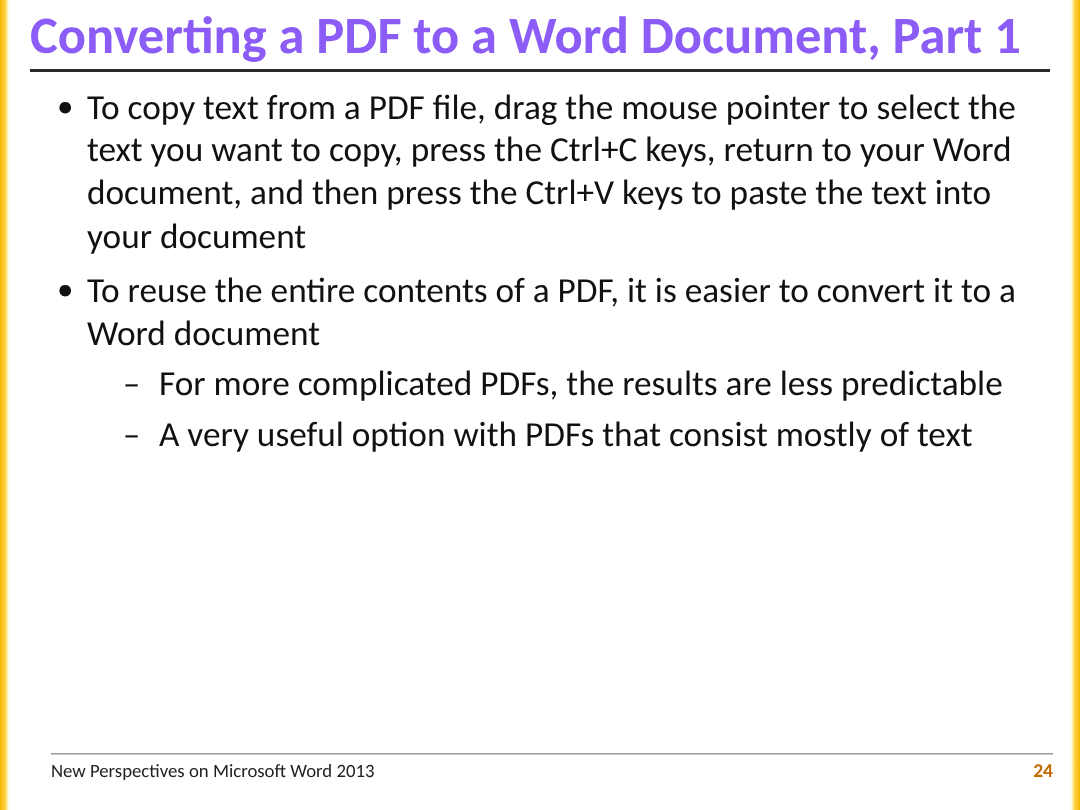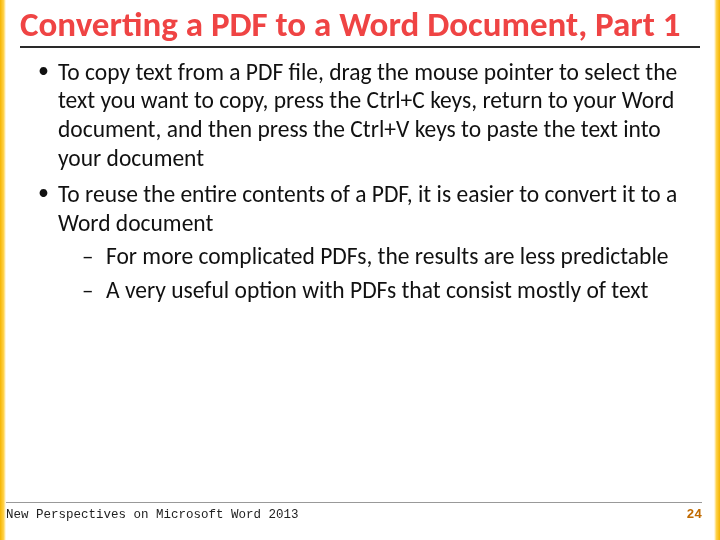--- a/index.html
+++ b/index.html
@@ -23,21 +23,21 @@
     left: 6px; right: 6px; top: 0; bottom: 0;
     padding: 6px 14px 0 14px;
   }
 
   .title-wrap {
     border-bottom: 2px solid #2a2a2a;
     padding-bottom: 2px;
     margin-bottom: 10px;
   }
   .title {
-    color: #ef4444;
+    color: #8b5cf6;
     font-weight: 700;
     font-size: 35px;
     line-height: 1.08;
     text-decoration: underline;
     text-decoration-color: #2a2a2a;
     text-underline-offset: 6px;
   }
   
   .title { text-decoration: none; }
 
@@ -77,23 +77,22 @@
     content: "–";
     position: absolute;
     left: 4px;
     top: 0;
     color: #111;
     font-size: 23px;
   }
 
   .footer {
     position: absolute;
-    left: 0; right: 12px;
+    left: 28px; right: 12px;
     bottom: 18px;
-    font-family: Liberation Mono, monospace;
   }
   .footer-rule {
     border-top: 1px solid #999;
     margin-bottom: 4px;
   }
   .footer-row {
     display: flex;
     justify-content: space-between;
     align-items: baseline;
     font-size: 12.5px;

